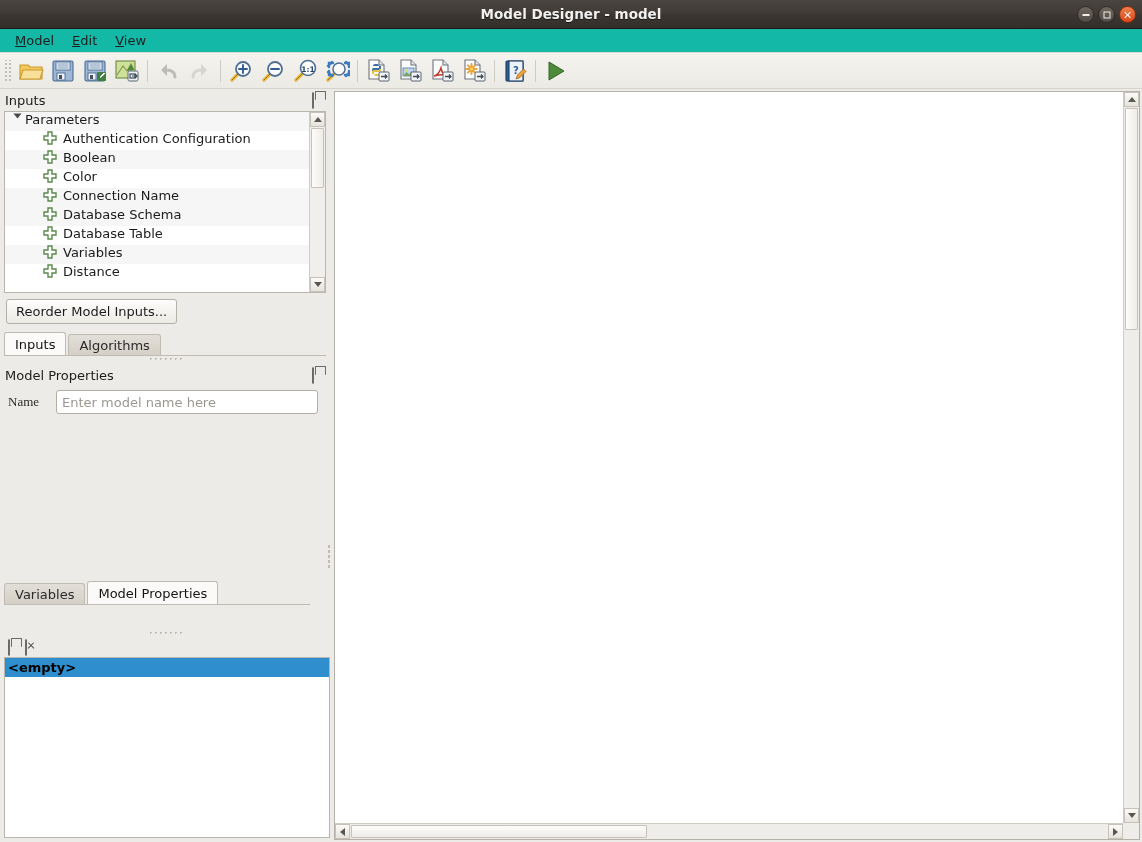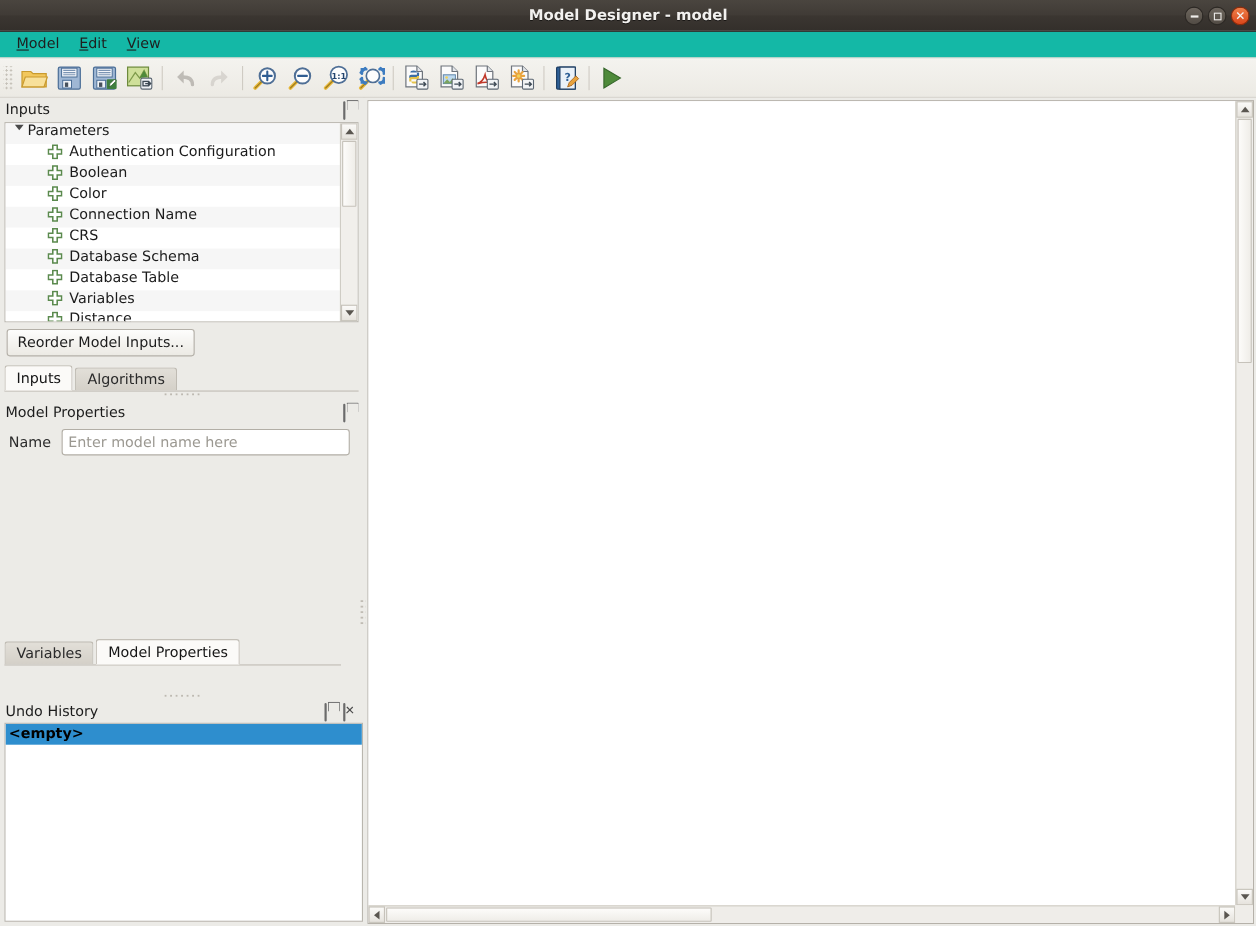--- a/index.html
+++ b/index.html
@@ -118,21 +118,21 @@
   
   .tabbar { display: flex; align-items: flex-end; height: 24px; margin: 0 4px;
             border-bottom: 1px solid #bfbbb3; }
   .tab { height: 21px; padding: 0 10px; display: flex; align-items: center; font-size: 13px;
          border: 1px solid #bfbbb3; border-bottom: none; border-radius: 3px 3px 0 0;
          background: linear-gradient(to bottom,#e2dfd8,#d4d0c8); color: #2a2a2a; margin-right: 2px; }
   .tab.active { background: #fbfaf8; height: 23px; color: #141414; border-color: #bfbbb3; }
 
   
   .form-row { display: flex; align-items: center; height: 26px; margin: 3px 12px 0 4px; }
-  .form-row .lbl { width: 52px; text-align: left; font-size: 13px; padding-left: 4px; }
+  .form-row .lbl { width: 52px; text-align: left; font-size: 13px; padding-left: 4px; font-family: Liberation Serif, serif; }
   .inp { flex: 1; height: 24px; border: 1px solid #b2aea6; border-radius: 3px; background: #fff;
          font-size: 13px; color: #1b1b1b; padding: 0 5px; font-family: inherit; }
   .inp::placeholder { color: #9b9891; }
 
   
   .list {
     margin: 0 4px; height: 172px; background: #fff; border: 1px solid #b9b6ae; overflow: hidden;
   }
   .list .li { height: 19px; display: flex; align-items: center; padding-left: 3px; font-size: 13px; }
   .list .li.sel { background: #2e8ece; color: #000000; font-weight: bold; }
@@ -409,28 +409,20 @@
 
         <div class="row odd child">
           <span class="pico">
             <svg width="14" height="14" viewBox="0 0 14 14">
                 <path d="M5 1h4v4h4v4H9v4H5V9H1V5h4z" fill="#fff" stroke="#5b8a4e" stroke-width="1.4"></path>
               </svg>
           </span>
           <span>Connection Name</span>
         </div>
 
-        <div class="row even child">
-          <span class="pico">
-            <svg width="14" height="14" viewBox="0 0 14 14">
-                <path d="M5 1h4v4h4v4H9v4H5V9H1V5h4z" fill="#fff" stroke="#5b8a4e" stroke-width="1.4"></path>
-              </svg>
-          </span>
-          <span>CRS</span>
-        </div>
 
         <div class="row odd child">
           <span class="pico">
             <svg width="14" height="14" viewBox="0 0 14 14">
                 <path d="M5 1h4v4h4v4H9v4H5V9H1V5h4z" fill="#fff" stroke="#5b8a4e" stroke-width="1.4"></path>
               </svg>
           </span>
           <span>Database Schema</span>
         </div>
 
@@ -495,21 +487,20 @@
 
     <div class="vsplit"></div>
 
     <div class="tabbar" style="position:absolute;left:0;top:492px;width:306px;">
       <div class="tab">Variables</div>
       <div class="tab active">Model Properties</div>
     </div>
     <div class="hsplit" style="position:absolute;left:148px;top:541px;"></div>
 
     <div class="dock-title" style="position:absolute;left:0;top:547px;width:330px;">
-      <span class="label">Undo History</span>
       <span class="icon-btn"><span class="ic-float"></span></span>
       <span class="icon-btn"><span class="ic-close"></span></span>
     </div>
 
     <div class="list" style="position:absolute;left:0;top:568px;width:326px;height:181px;">
       <div class="li sel">&lt;empty&gt;</div>
     </div>
   </div>
 
   <div class="canvas-wrap">

